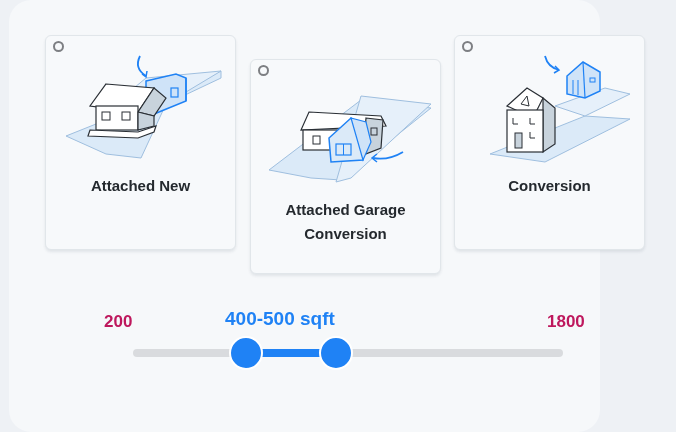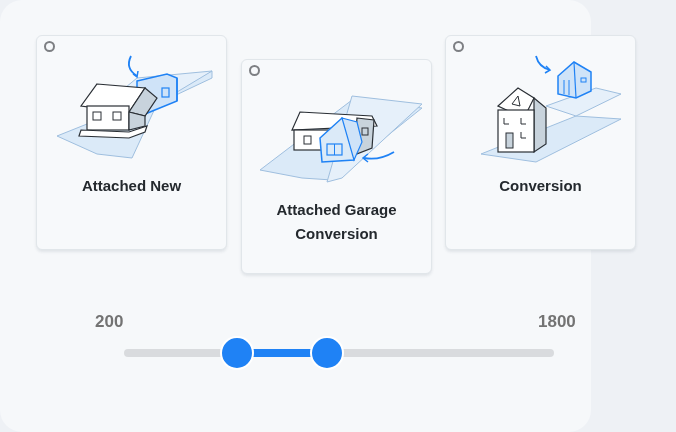--- a/index.html
+++ b/index.html
@@ -2,42 +2,42 @@
 <html><head>
 <meta charset="utf-8">
 <style>
   html, body { margin:0; padding:0; }
   body {
     width:676px; height:432px; overflow:hidden;
     background:#eef1f5;
     font-family:"Liberation Sans", sans-serif;
   }
   .panel {
-    position:absolute; left:0; top:0; width:591px; height:432px;
+    position:absolute; left:9px; top:0; width:591px; height:432px;
     background:#f6f8fa; border-radius:22px;
   }
   .card {
     position:absolute; top:35px; width:191px; height:215px;
     background:#f7f9fb; border:1px solid #e1e6ea; border-radius:6px;
     box-shadow:0 2px 3px rgba(40,60,80,0.10);
     box-sizing:border-box; cursor:pointer;
   }
   .radio {
     position:absolute; left:7px; top:5px; width:11px; height:11px;
     border:2px solid #7d7f83; border-radius:50%; box-sizing:border-box;
     background:#f7f9fb;
   }
   .illus { position:absolute; left:0; top:0; width:191px; height:130px; }
   .card-label {
     position:absolute; left:0; right:0; top:138px;
     text-align:center; font-weight:bold; font-size:15px; line-height:24px;
     color:#24292e;
   }
   .range-min, .range-max {
-    position:absolute; top:312px; font-weight:bold; font-size:17px; color:#737373;
+    position:absolute; top:312px; font-weight:bold; font-size:17px; color:#be185d;
   }
   .range-min { left:95px; }
   .range-max { left:538px; }
   .range-value {
     position:absolute; left:216px; top:308px; font-weight:bold; font-size:19px; color:#1f82f5;
   }
   .track {
     position:absolute; left:124px; top:349px; width:430px; height:8px;
     background:#d9dbde; border-radius:4px;
   }
@@ -118,18 +118,19 @@
       <polygon points="66,68 72,60 74,70" fill="none" stroke="#2a2f35" stroke-width="1"></polygon>
       <path d="M58,82 L58,88 L63,88 M75,82 L75,88 L80,88 M75,96 L75,102 L80,102" fill="none" stroke="#2a2f35" stroke-width="1"></path>
       <rect x="60" y="97" width="7" height="15" fill="#c8d3dc" stroke="#2a2f35" stroke-width="1"></rect>
     </svg>
     <div class="card-label">
       <div>Conversion</div>
     </div>
   </div>
 
   <div class="range-min">200</div>
+  <div class="range-value">400-500 sqft</div>
   <div class="range-max">1800</div>
   <div class="track"></div>
   <div class="fill"></div>
   <div class="thumb" style="left:220px;"></div>
   <div class="thumb" style="left:310px;"></div>
 </div>
 
 </body></html>

